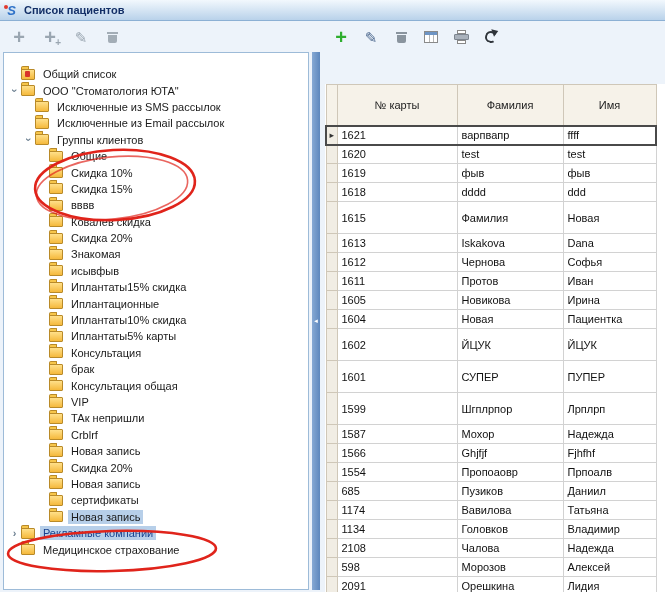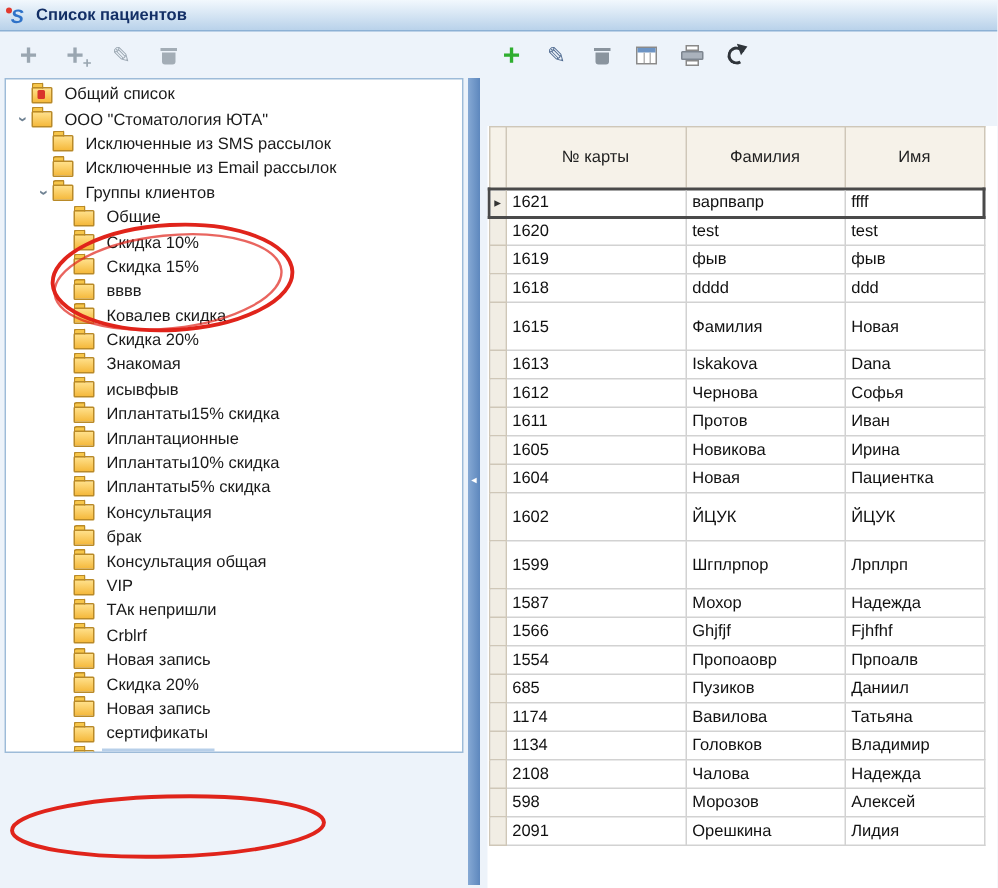--- a/index.html
+++ b/index.html
@@ -44,22 +44,22 @@
   .printer-icon .p-body { position:absolute; top:4px; left:0; width:15px; height:6px; background:#aab2bc; border:1px solid #7d858f; border-radius:1px; }
   .printer-icon .p-out { position:absolute; bottom:0; left:3px; width:9px; height:4px; background:#fff; border:1px solid #888; }
 
   .refresh-icon { width:12px; height:12px; border:2px solid #2f343a; border-radius:50%;
     border-right-color:transparent; position:relative; transform:rotate(15deg); }
   .refresh-icon .arrow { position:absolute; top:-5px; right:-3px; width:0; height:0;
     border-left:4px solid transparent; border-right:4px solid transparent;
     border-bottom:6px solid #2f343a; transform:rotate(55deg); }
 
   
-  .tree-box { position:absolute; left:3px; top:52px; width:306px; height:450px;
-    background:#fff; border:1px solid #9dbbd8; overflow:hidden; padding-top:2px; }
+  .tree-box { position:absolute; left:3px; top:52px; width:306px; height:538px;
+    background:#fff; border:1px solid #9dbbd8; overflow:hidden; padding-top:13px; }
   .tree-row { height:16.4px; display:flex; align-items:center; font-size:11px; white-space:nowrap; cursor:default; }
   .chevron { flex:0 0 13px; width:13px; text-align:center; color:#6f8293; font-weight:bold;
     font-size:11px; display:inline-block; line-height:1; }
   .chevron.expanded { transform:rotate(90deg); }
   .chevron.none { visibility:hidden; }
   .folder { flex:0 0 15px; position:relative; width:15px; height:11px; margin-right:4px; }
   .folder::before { content:""; position:absolute; top:-3px; left:0; width:6px; height:4px;
     background:#f7c64a; border:1px solid #b98a28; border-bottom:none; border-radius:2px 1px 0 0; }
   .folder::after { content:""; position:absolute; top:0; left:0; right:1px; bottom:0;
     background:linear-gradient(#ffe08a,#f5b93c); border:1px solid #b98a28; border-radius:1px; }
@@ -204,21 +204,21 @@
         <span class="tree-label">Иплантационные</span>
       </div>
       <div class="tree-row" style="padding-left: 32px;">
         <span class="chevron none"></span>
         <span class="folder"></span>
         <span class="tree-label">Иплантаты10% скидка</span>
       </div>
       <div class="tree-row" style="padding-left: 32px;">
         <span class="chevron none"></span>
         <span class="folder"></span>
-        <span class="tree-label">Иплантаты5% скидка</span>
+        <span class="tree-label">Иплантаты5% карты</span>
       </div>
       <div class="tree-row" style="padding-left: 32px;">
         <span class="chevron none"></span>
         <span class="folder"></span>
         <span class="tree-label">Консультация</span>
       </div>
       <div class="tree-row" style="padding-left: 32px;">
         <span class="chevron none"></span>
         <span class="folder"></span>
         <span class="tree-label">брак</span>
@@ -395,20 +395,26 @@
             <td>Пациентка</td>
           </tr>
           <tr class="tall ">
             <td class="ind"></td>
             <td>1602</td>
             <td>ЙЦУК</td>
             <td>ЙЦУК</td>
           </tr>
           <tr class="tall ">
             <td class="ind"></td>
+            <td>1601</td>
+            <td>СУПЕР</td>
+            <td>ПУПЕР</td>
+          </tr>
+          <tr class="tall ">
+            <td class="ind"></td>
             <td>1599</td>
             <td>Шгплрпор</td>
             <td>Лрплрп</td>
           </tr>
           <tr>
             <td class="ind"></td>
             <td>1587</td>
             <td>Мохор</td>
             <td>Надежда</td>
           </tr>

